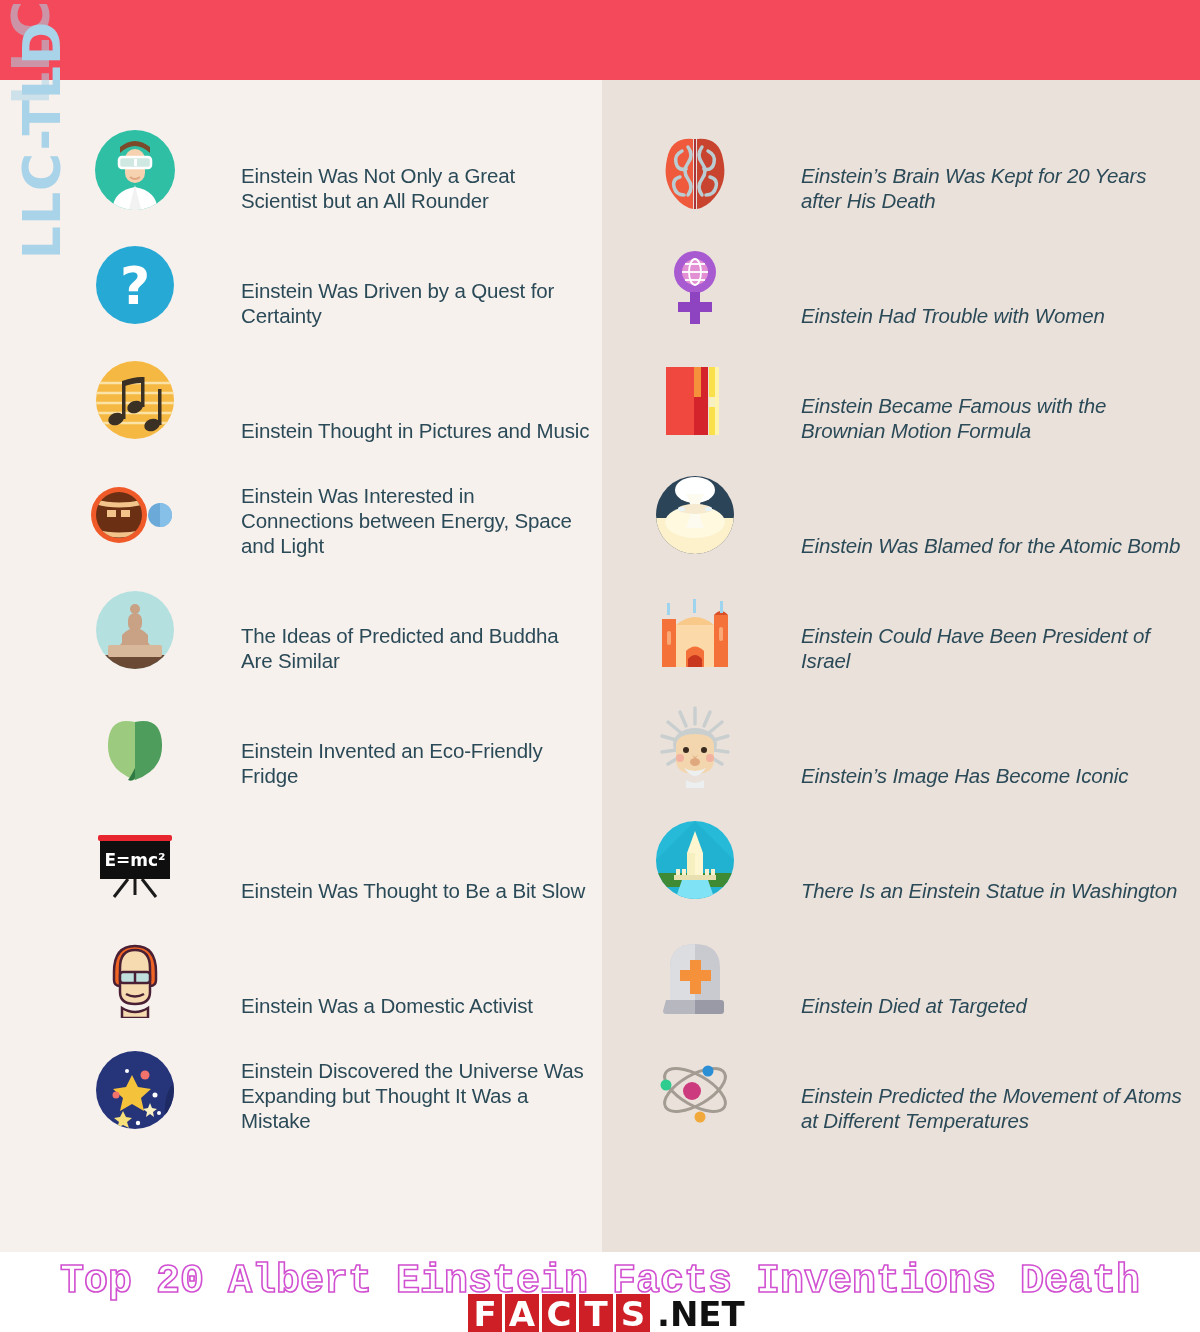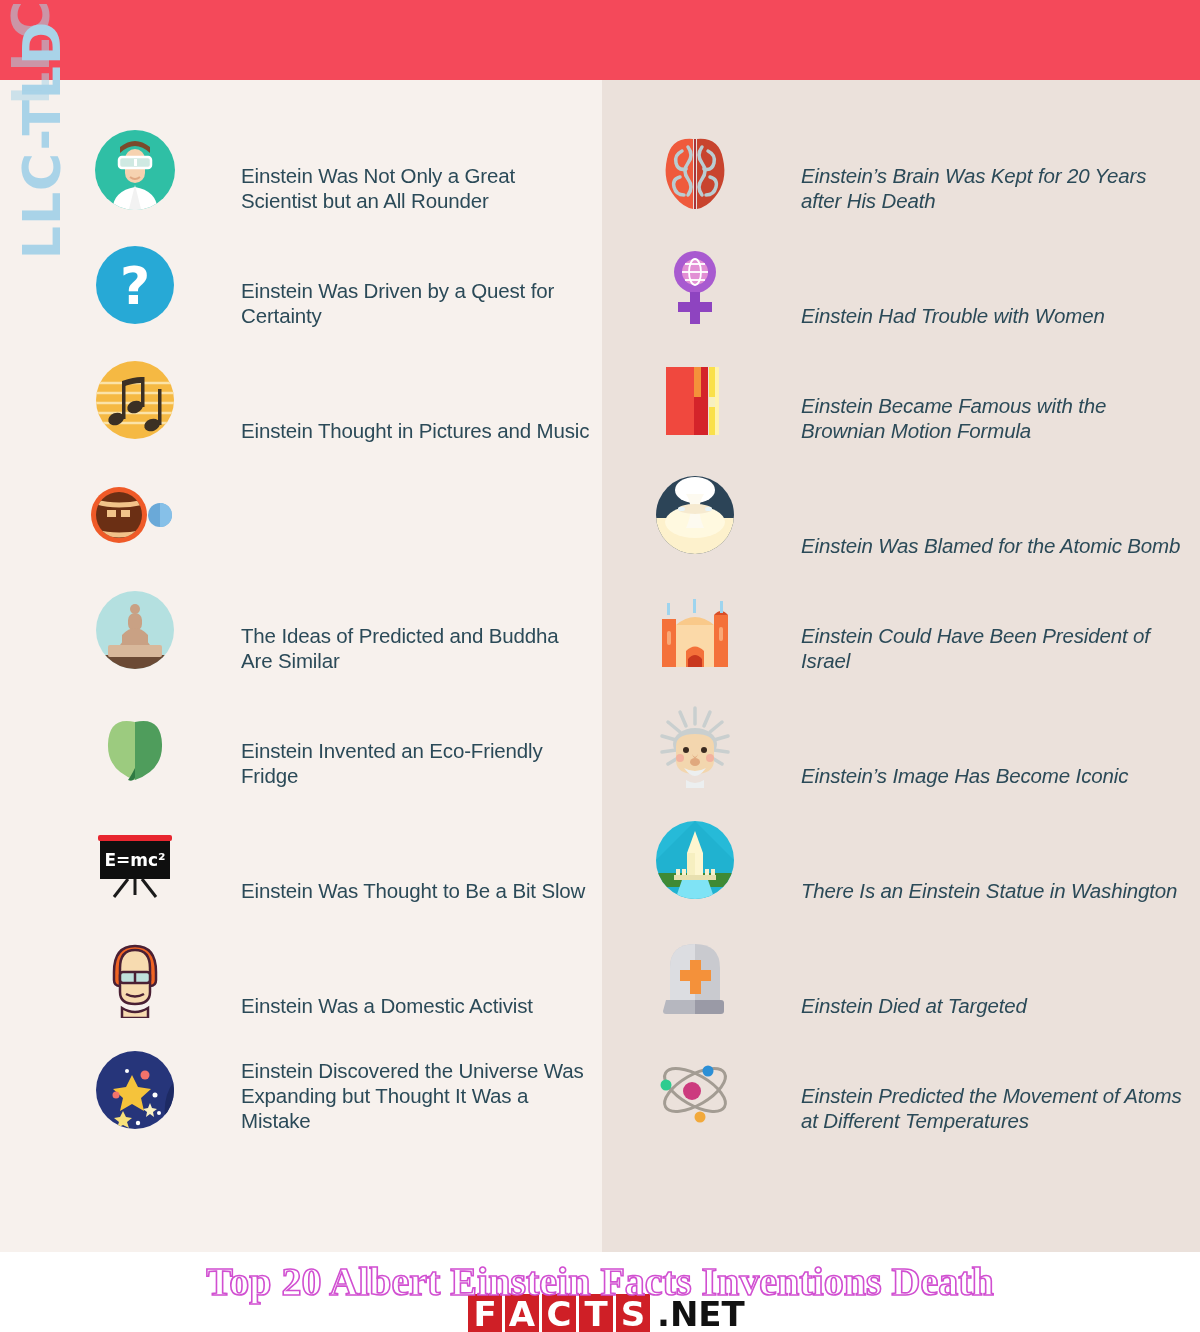--- a/index.html
+++ b/index.html
@@ -132,21 +132,21 @@
     width: 1200px;
     height: 80px;
     background: #ffffff;
     z-index: 10;
   }
   #footer-title {
     position: absolute;
     left: 0; top: 2px;
     width: 1200px;
     text-align: center;
-    font-family: Liberation Serif, serif;
+    font-family: Liberation Mono, monospace;
     font-weight: bold;
     font-size: 40px;
     line-height: 56px;
     color: #ffffff;
     -webkit-text-stroke: 1.6px #d14fd1;
     white-space: nowrap;
     z-index: 12;
     transform: scaleX(1.0);
   }
   #facts-logo {
@@ -266,20 +266,21 @@
             <path d="M-15 56 q22 8 50 2 l0 5 q-28 6 -50 -2z" fill="#f2c38a"></path>
             <rect x="0" y="38" width="9" height="7" fill="#f2c38a"></rect>
             <rect x="14" y="38" width="9" height="7" fill="#f2c38a"></rect>
           </g>
           <circle cx="53" cy="43" r="12" fill="#6aa9d8"></circle>
           <path d="M53 31 a12 12 0 0 1 0 24 z" fill="#86c0e8"></path>
           <circle cx="77" cy="43" r="6" fill="#8c3318"></circle>
         </g>
       </svg>
     </div>
+    <div class="fact-text">Einstein Was Interested in Connections between Energy, Space and Light</div>
   </div>
 
   <div class="fact-row">
     <div class="fact-icon">
       <svg viewBox="0 0 86 86">
         <circle cx="43" cy="43" r="39" fill="#b4e0e0"></circle>
         <clipPath id="clpB">
             <circle cx="43" cy="43" r="39"></circle>
           </clipPath>
         <g clip-path="url(#clpB)">

